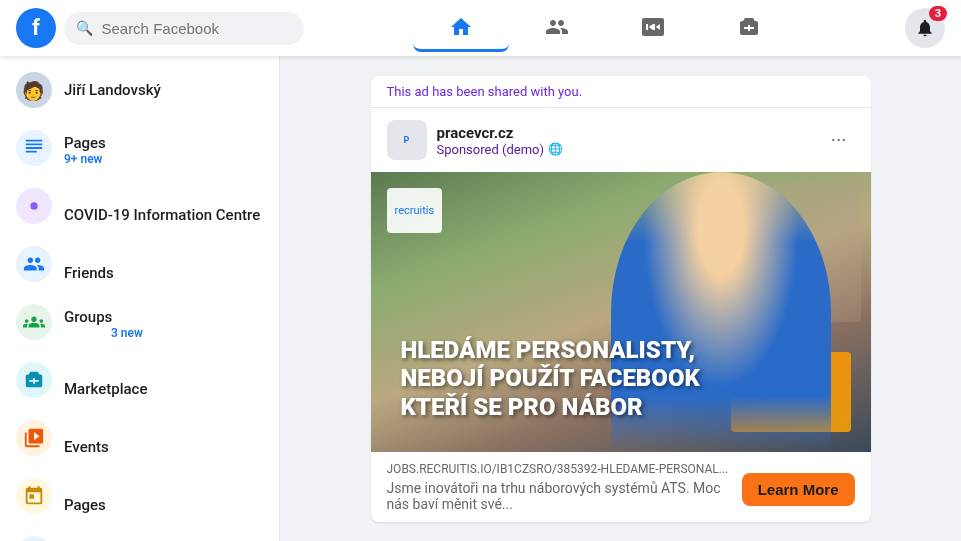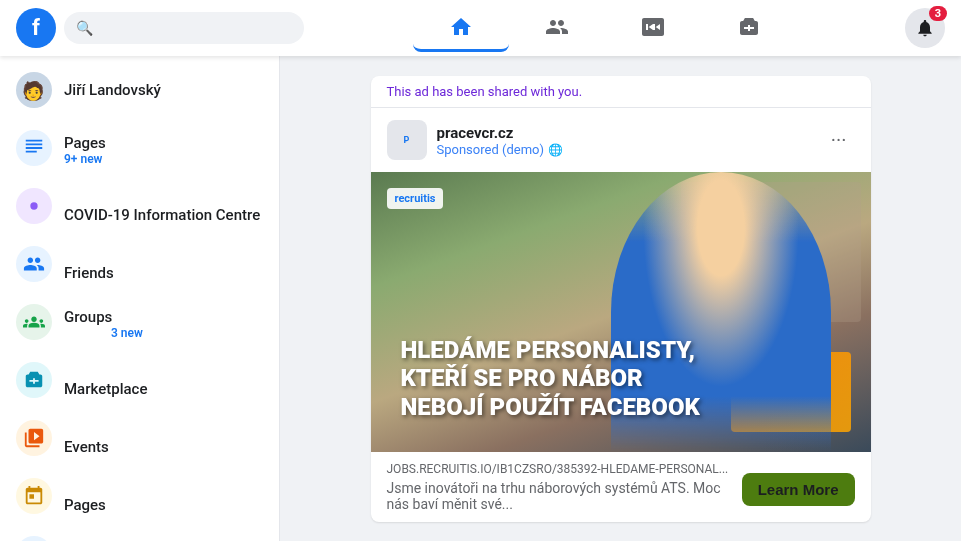--- a/index.html
+++ b/index.html
@@ -59,56 +59,57 @@
     .main-feed { margin-left: 280px; flex: 1; padding: 20px; display: flex; justify-content: center; }
     .feed-content { width: 500px; max-width: 100%; }
 
     
     .ad-card { background: #fff; border-radius: 8px; box-shadow: 0 1px 2px rgba(0,0,0,0.1); overflow: hidden; }
     .ad-notification { font-size: 13px; color: #6d28d9; padding: 8px 16px; border-bottom: 1px solid #e4e6eb; }
     .ad-header { display: flex; align-items: center; padding: 12px 16px; gap: 10px; }
     .ad-logo { width: 40px; height: 40px; border-radius: 8px; background: #e4e6eb; display: flex; align-items: center; justify-content: center; font-size: 10px; color: #65676b; overflow: hidden; flex-shrink: 0; }
     .ad-info { flex: 1; }
     .ad-name { font-weight: 700; font-size: 15px; }
-    .ad-sponsored { font-size: 13px; color: #3b82f6; display: flex; align-items: flex-end; gap: 4px; }
+    .ad-sponsored { font-size: 13px; color: #4c1d95; display: flex; align-items: center; gap: 4px; }
     .globe-icon { font-size: 12px; }
     .more-btn { color: #65676b; cursor: pointer; font-size: 20px; padding: 4px 8px; border-radius: 50%; }
     .ad-image-container { position: relative; width: 100%; height: 280px; background: #1a1a2e; overflow: hidden; }
     .ad-image-bg {
       width: 100%; height: 100%;
       background: linear-gradient(135deg, #4a6741 0%, #7a9b6a 20%, #c8b89a 50%, #8a7a6a 80%, #2a3a4a 100%);
       display: flex; align-items: flex-end;
     }
     .ad-image-overlay {
       position: absolute; bottom: 30px; left: 30px; color: #fff;
       font-size: 24px; font-weight: 900; line-height: 1.2; text-transform: uppercase;
       text-shadow: 2px 2px 4px rgba(0,0,0,0.5);
     }
     
     .laptop-accent {
       position: absolute; bottom: 20px; right: 20px; width: 120px; height: 80px;
       background: linear-gradient(135deg, #ff8c00, #ffa500); border-radius: 4px;
       opacity: 0.85;
     }
-    .recruitis-logo { position: absolute; top: 16px; left: 16px; background: rgba(255,255,255,0.9); border-radius: 4px; padding: 4px 8px; font-size: 11px; font-weight: bold; color: #1877f2; }
+    .recruitis-logo { position: absolute; top: 16px; left: 16px; background: rgba(255,255,255,0.9); border-radius: 4px; padding: 16px 8px; font-size: 11px; font-weight: normal; color: #1877f2; }
     .ad-url { font-size: 12px; color: #65676b; padding: 10px 16px 4px; }
     .ad-title { font-size: 16px; font-weight: 700; padding: 0 16px 4px; color: #1c1e21; }
     .ad-desc { font-size: 14px; color: #65676b; padding: 0 16px 4px; }
-    .ad-cta-btn { background: #4d7c0f; border: none; border-radius: 8px; padding: 8px 16px; font-size: 15px; font-weight: 600; cursor: pointer; color: #1c1e21; }
+    .ad-cta-btn { background: #f97316; border: none; border-radius: 8px; padding: 8px 16px; font-size: 15px; font-weight: 600; cursor: pointer; color: #1c1e21; }
   </style>
 </head>
 <body>
 
 <nav class="top-nav">
   <div class="nav-left">
     <div class="fb-logo">
       <span class="fb-logo-f">f</span>
     </div>
     <div class="search-bar">
       <span class="search-icon-svg">🔍</span>
+      <input class="search-input" type="text" placeholder="Search Facebook" style="">
     </div>
   </div>
 
   <div class="nav-center">
 
     <div class="nav-icon-btn active">
       <svg viewBox="0 0 24 24">
           <path d="M10 20v-6h4v6h5v-8h3L12 3 2 12h3v8z"></path>
         </svg>
     </div>
@@ -260,22 +261,22 @@
 
             <div class="laptop-accent"></div>
 
             <div style="position:absolute;right:40px;top:0;width:220px;height:280px;background:radial-gradient(ellipse at 50% 20%,#f5d0a0 15%,transparent 50%),linear-gradient(to bottom,transparent 0%,#2a6bc8 25%,#2a6bc8 80%,transparent 100%);border-radius:50% 50% 0 0;"></div>
           </div>
 
           <div class="recruitis-logo">recruitis</div>
 
           <div class="ad-image-overlay">
             <div>HLEDÁME PERSONALISTY,</div>
+            <div>NEBOJÍ POUŽÍT FACEBOOK</div>
             <div>KTEŘÍ SE PRO NÁBOR</div>
-            <div>NEBOJÍ POUŽÍT FACEBOOK</div>
           </div>
         </div>
 
         <div style="display:flex;align-items:center;justify-content:space-between;padding:10px 16px 6px;">
           <div style="flex:1;">
             <div class="ad-url" style="padding:0 0 4px;">JOBS.RECRUITIS.IO/IB1CZSRO/385392-HLEDAME-PERSONAL...</div>
             <div class="ad-desc" style="padding:0 0 4px;">Jsme inovátoři na trhu náborových systémů ATS. Moc nás baví měnit své...</div>
           </div>
           <button class="ad-cta-btn">Learn More</button>
         </div>

